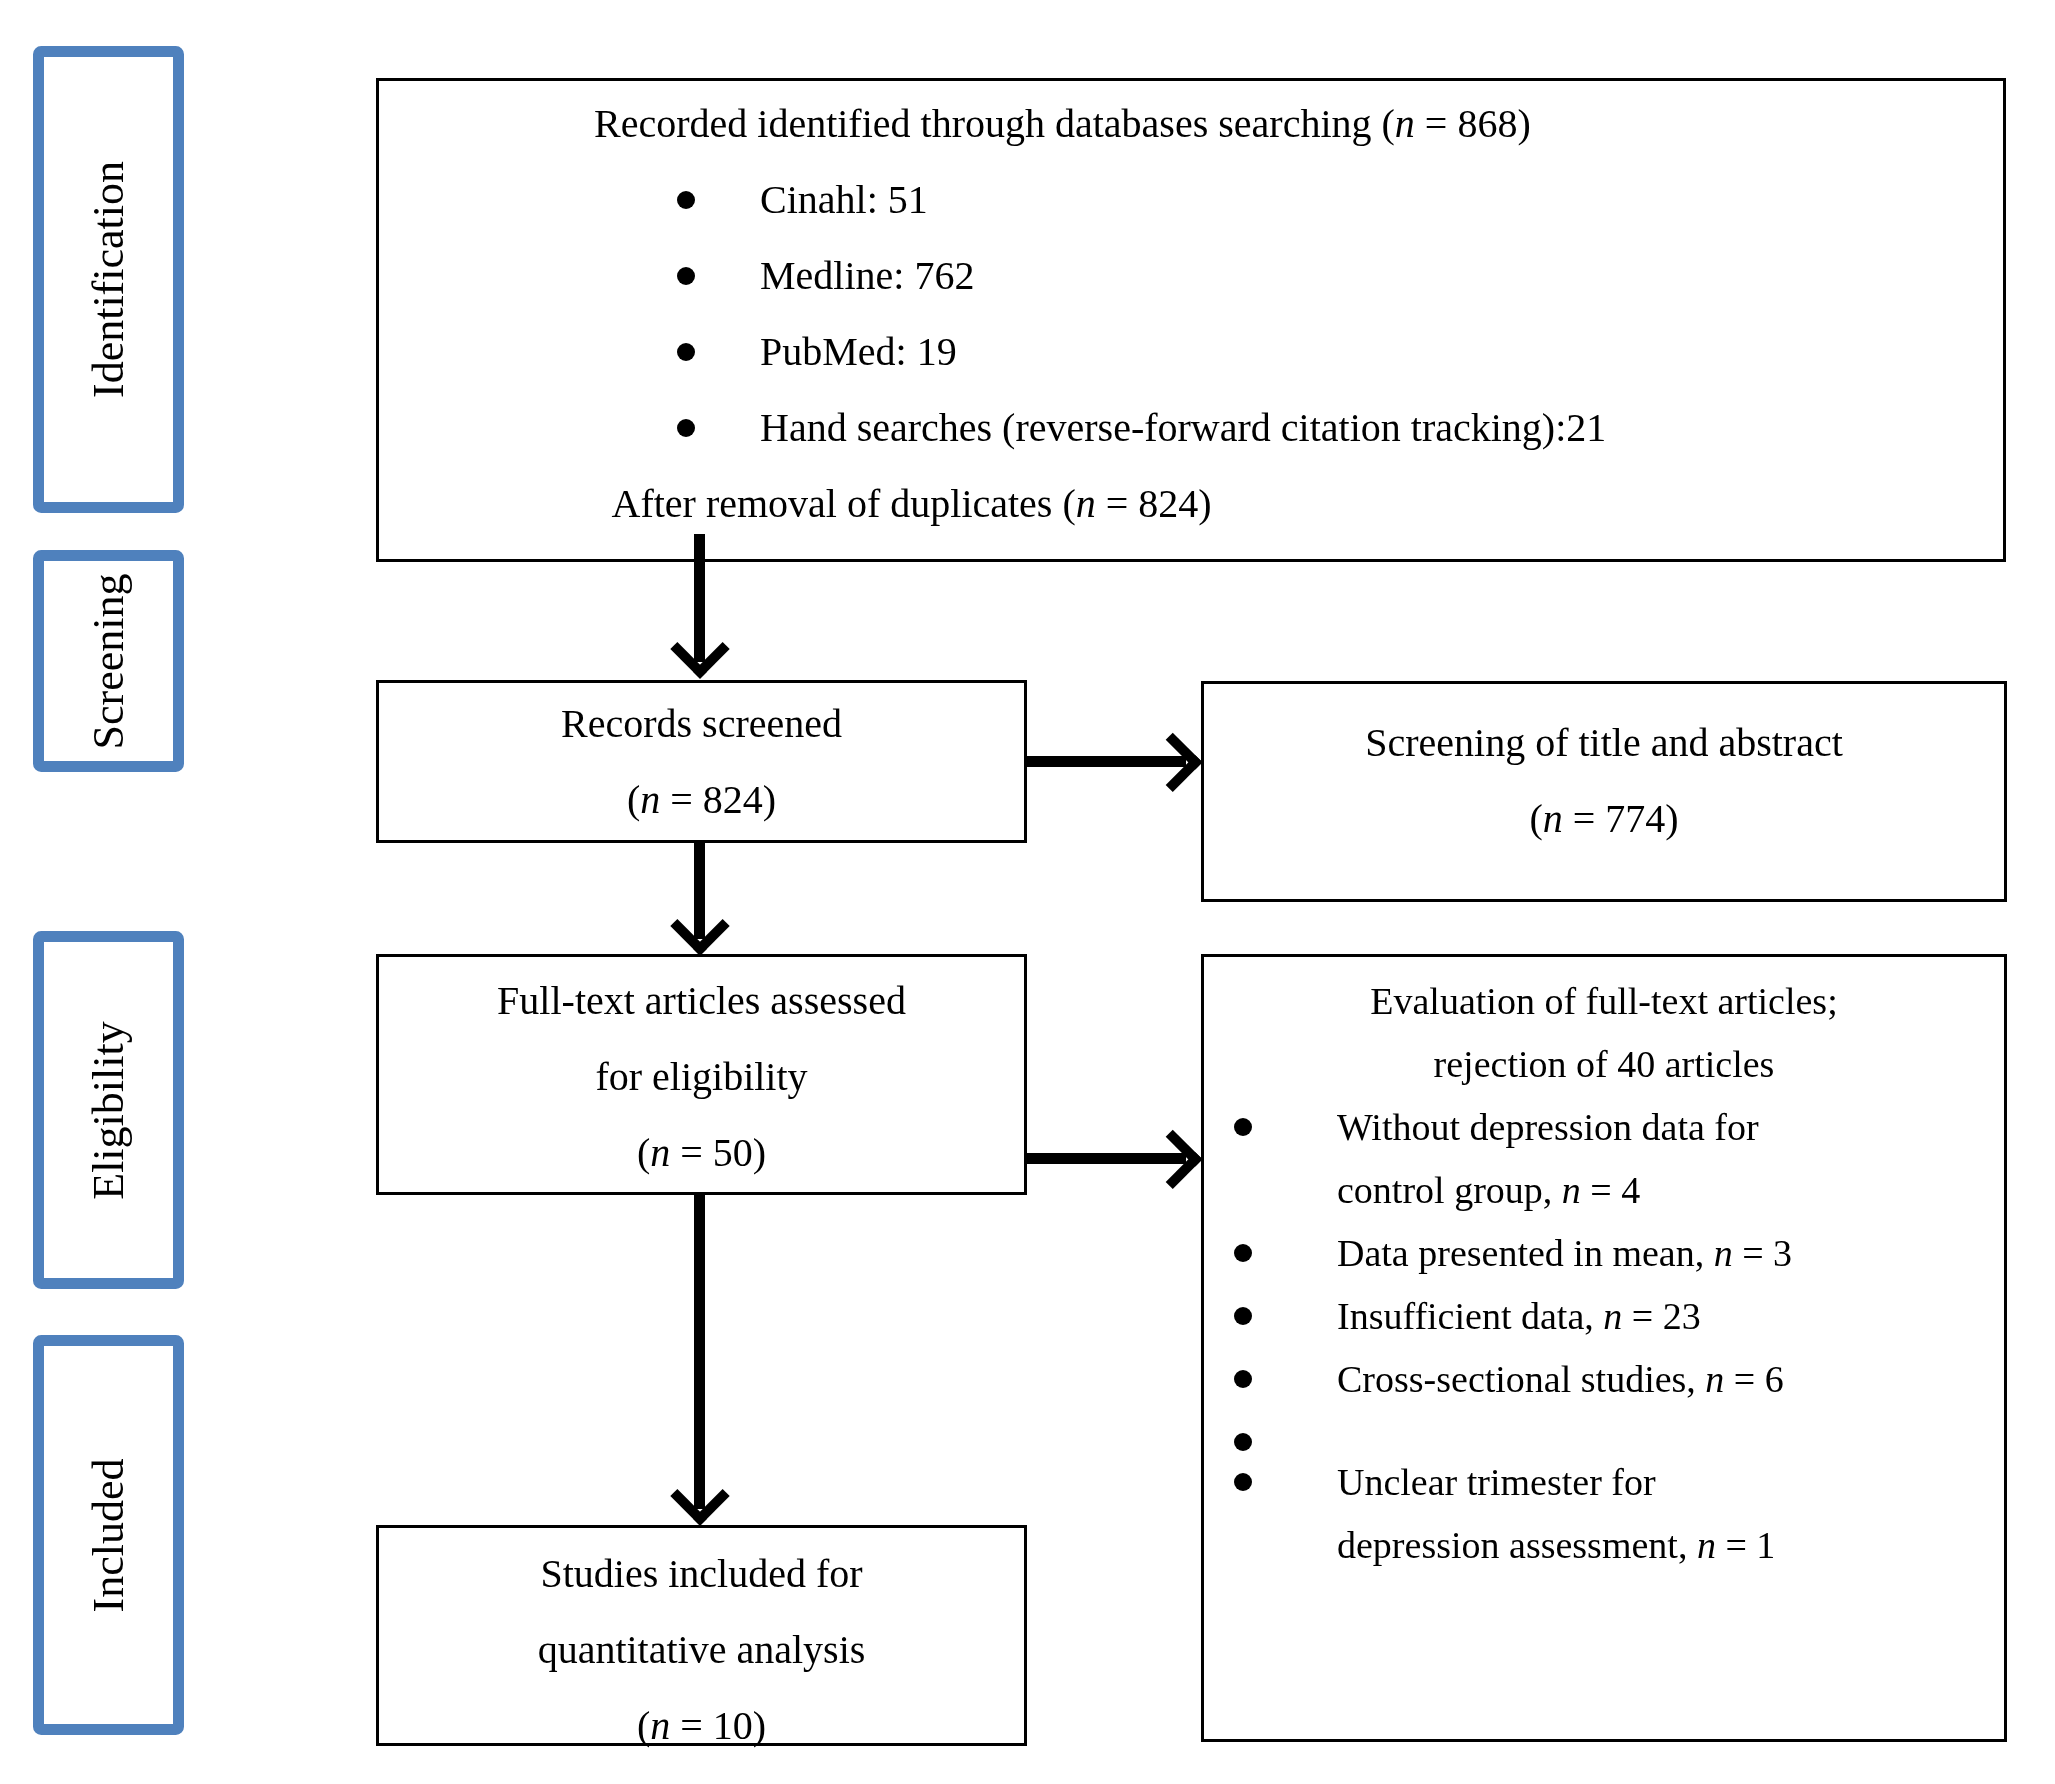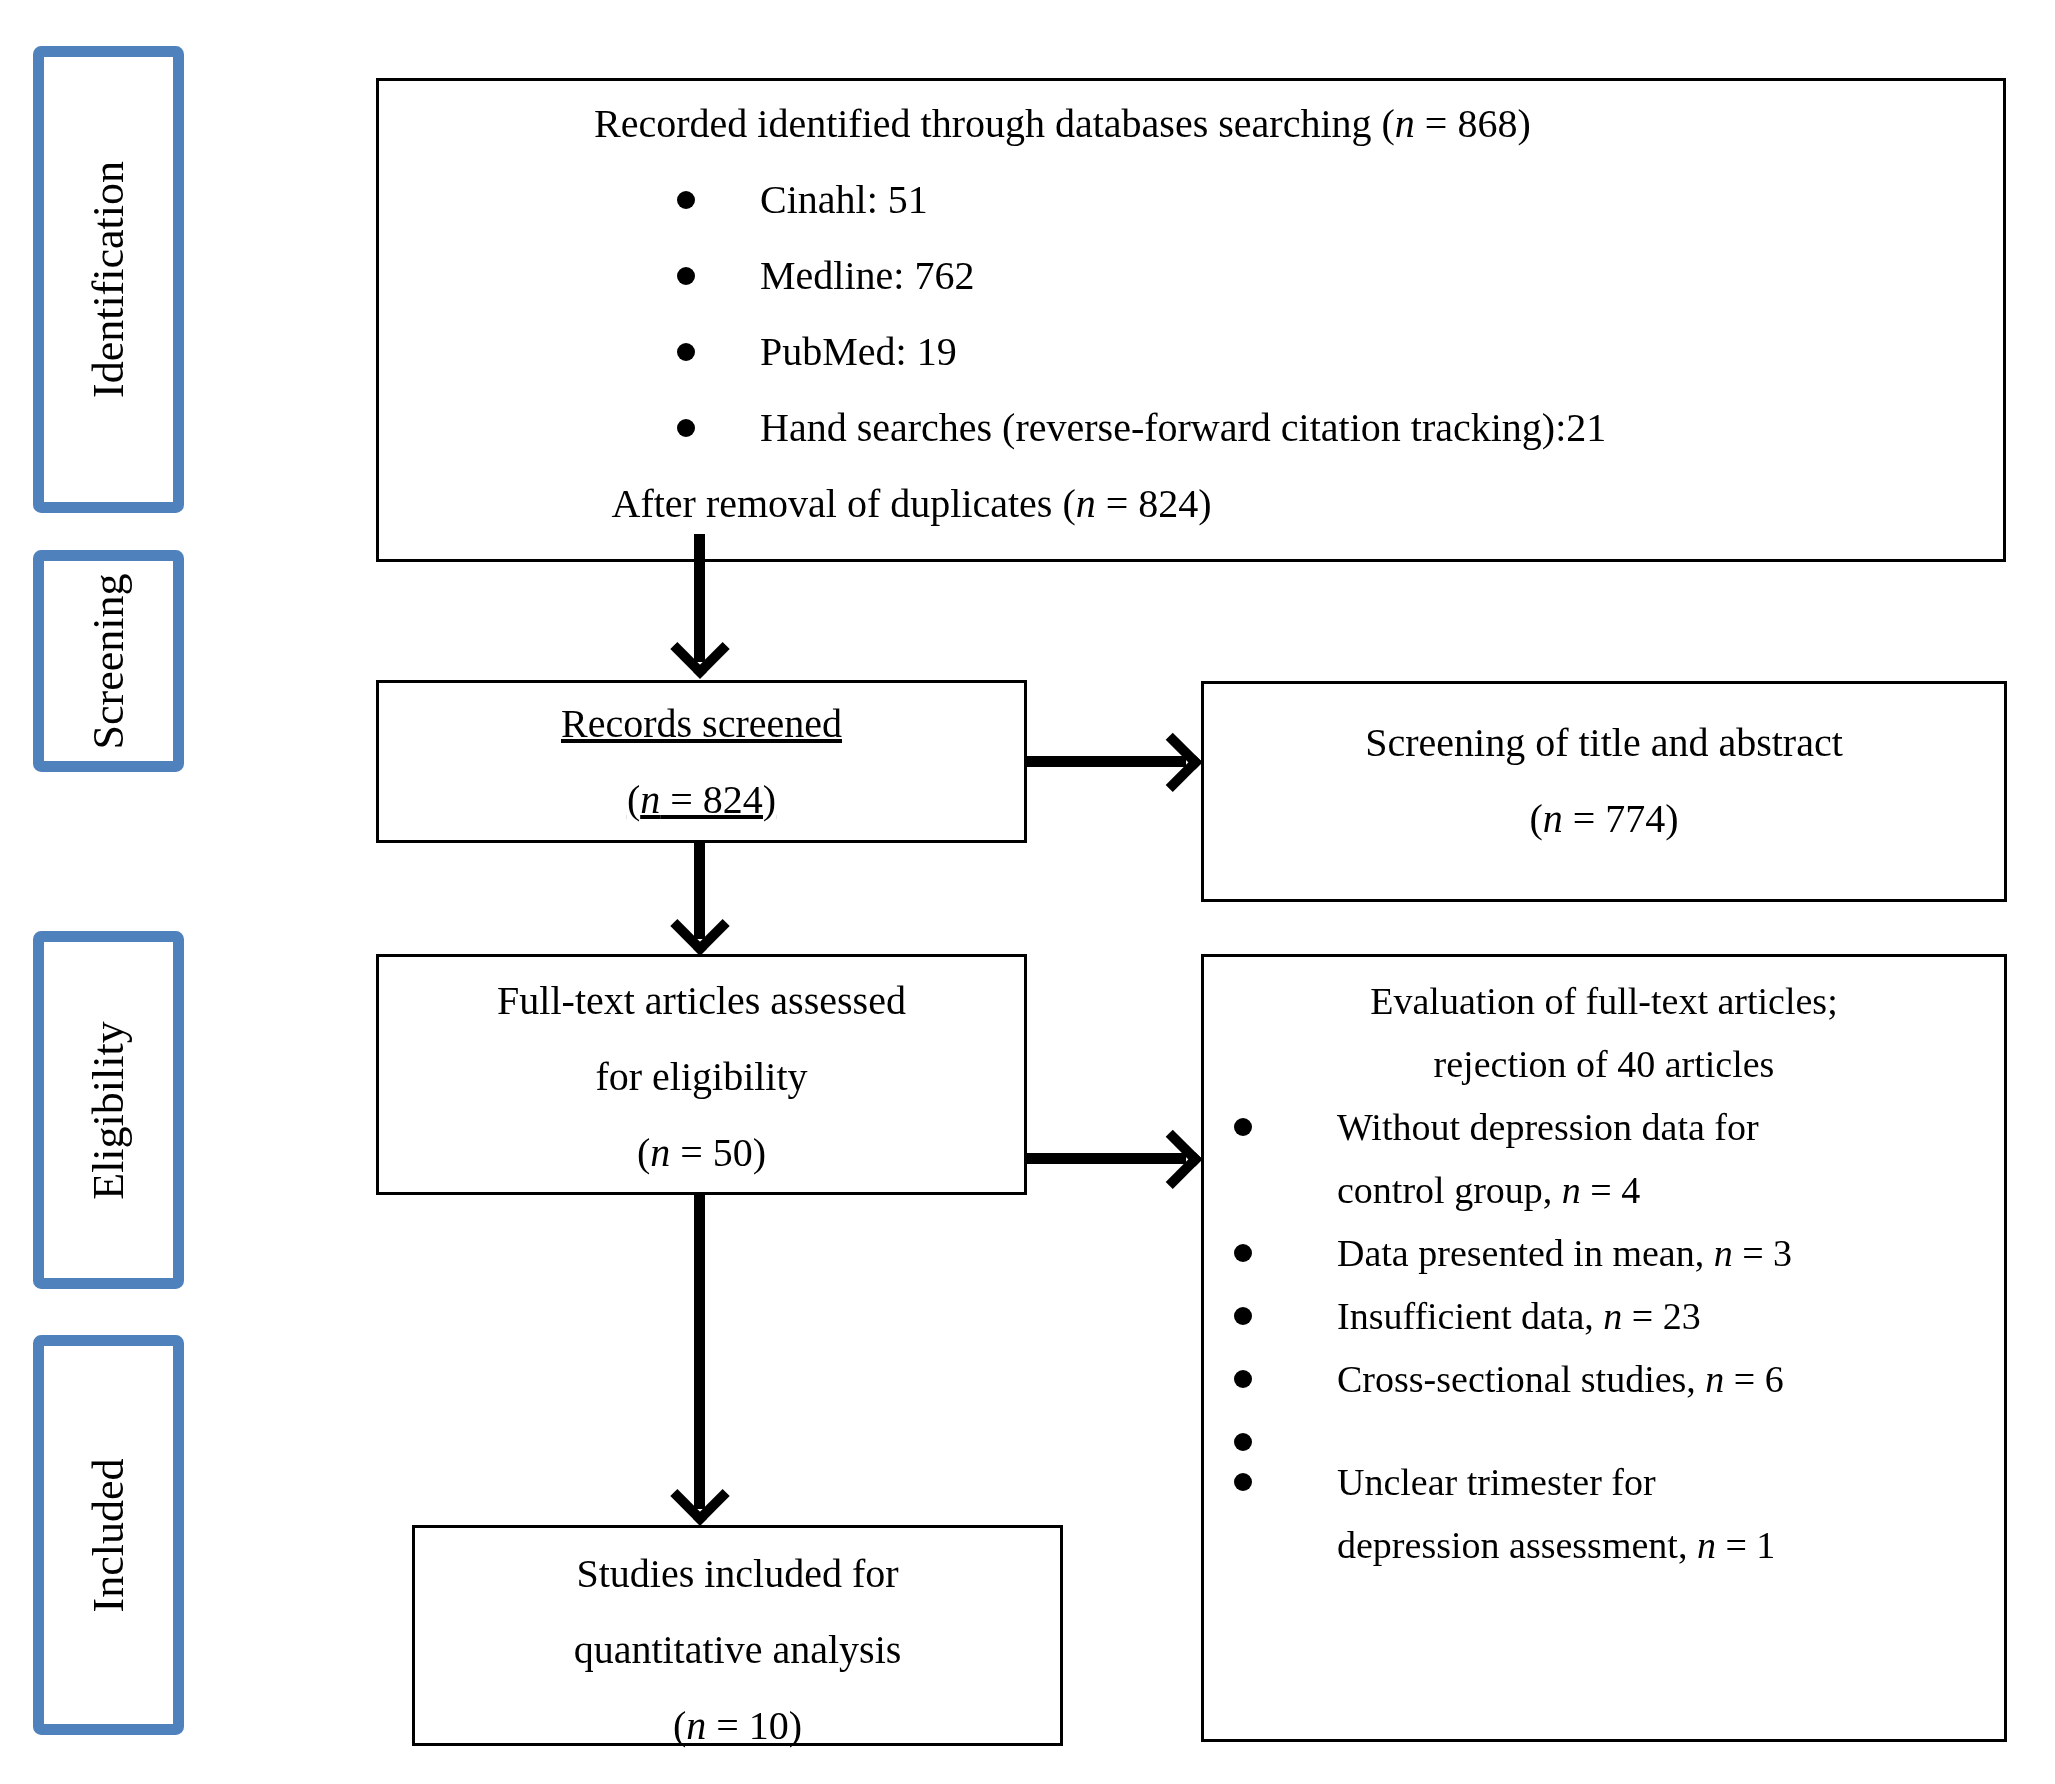--- a/index.html
+++ b/index.html
@@ -131,21 +131,21 @@
       <span class="dot"></span>
       <span class="blt-text">PubMed: 19</span>
     </div>
     <div class="blt">
       <span class="dot"></span>
       <span class="blt-text">Hand searches (reverse-forward citation tracking):21</span>
     </div>
     <div class="tb-footer">After removal of duplicates (<i>n</i> = 824)</div>
   </div>
 
-  <div class="flow-box center-text" id="box-records" style="left:376px;top:680px;width:651px;height:163px;text-decoration:underline;">
+  <div class="flow-box center-text" id="box-records" style="left:376px;top:680px;width:651px;height:163px;">
     <div>Records screened</div>
     <div>(<i>n</i> = 824)</div>
   </div>
 
   <div class="flow-box center-text" id="box-screentitle" style="left:1201px;top:681px;width:806px;height:221px;">
     <div>Screening of title and abstract</div>
     <div>(<i>n</i> = 774)</div>
   </div>
 
   <div class="flow-box center-text" id="box-fulltext" style="left:376px;top:954px;width:651px;height:241px;">
@@ -175,21 +175,21 @@
     </div>
     <div class="ev-blt">
       <span class="dot"></span>
     </div>
     <div class="ev-blt">
       <span class="dot"></span>
       <span class="blt-text">Unclear trimester for<br>depression assessment, <i>n</i> = 1</span>
     </div>
   </div>
 
-  <div class="flow-box center-text" id="box-studies" style="left:376px;top:1525px;width:651px;height:221px;margin-left:36px;">
+  <div class="flow-box center-text" id="box-studies" style="left:376px;top:1525px;width:651px;height:221px;">
     <div>Studies included for</div>
     <div>quantitative analysis</div>
     <div>(<i>n</i> = 10)</div>
   </div>
 
   <div class="arrow arrow-v" style="left:676px;top:534px;width:47px;height:144px;">
     <div class="shaft"></div>
     <div class="head"></div>
   </div>
 

